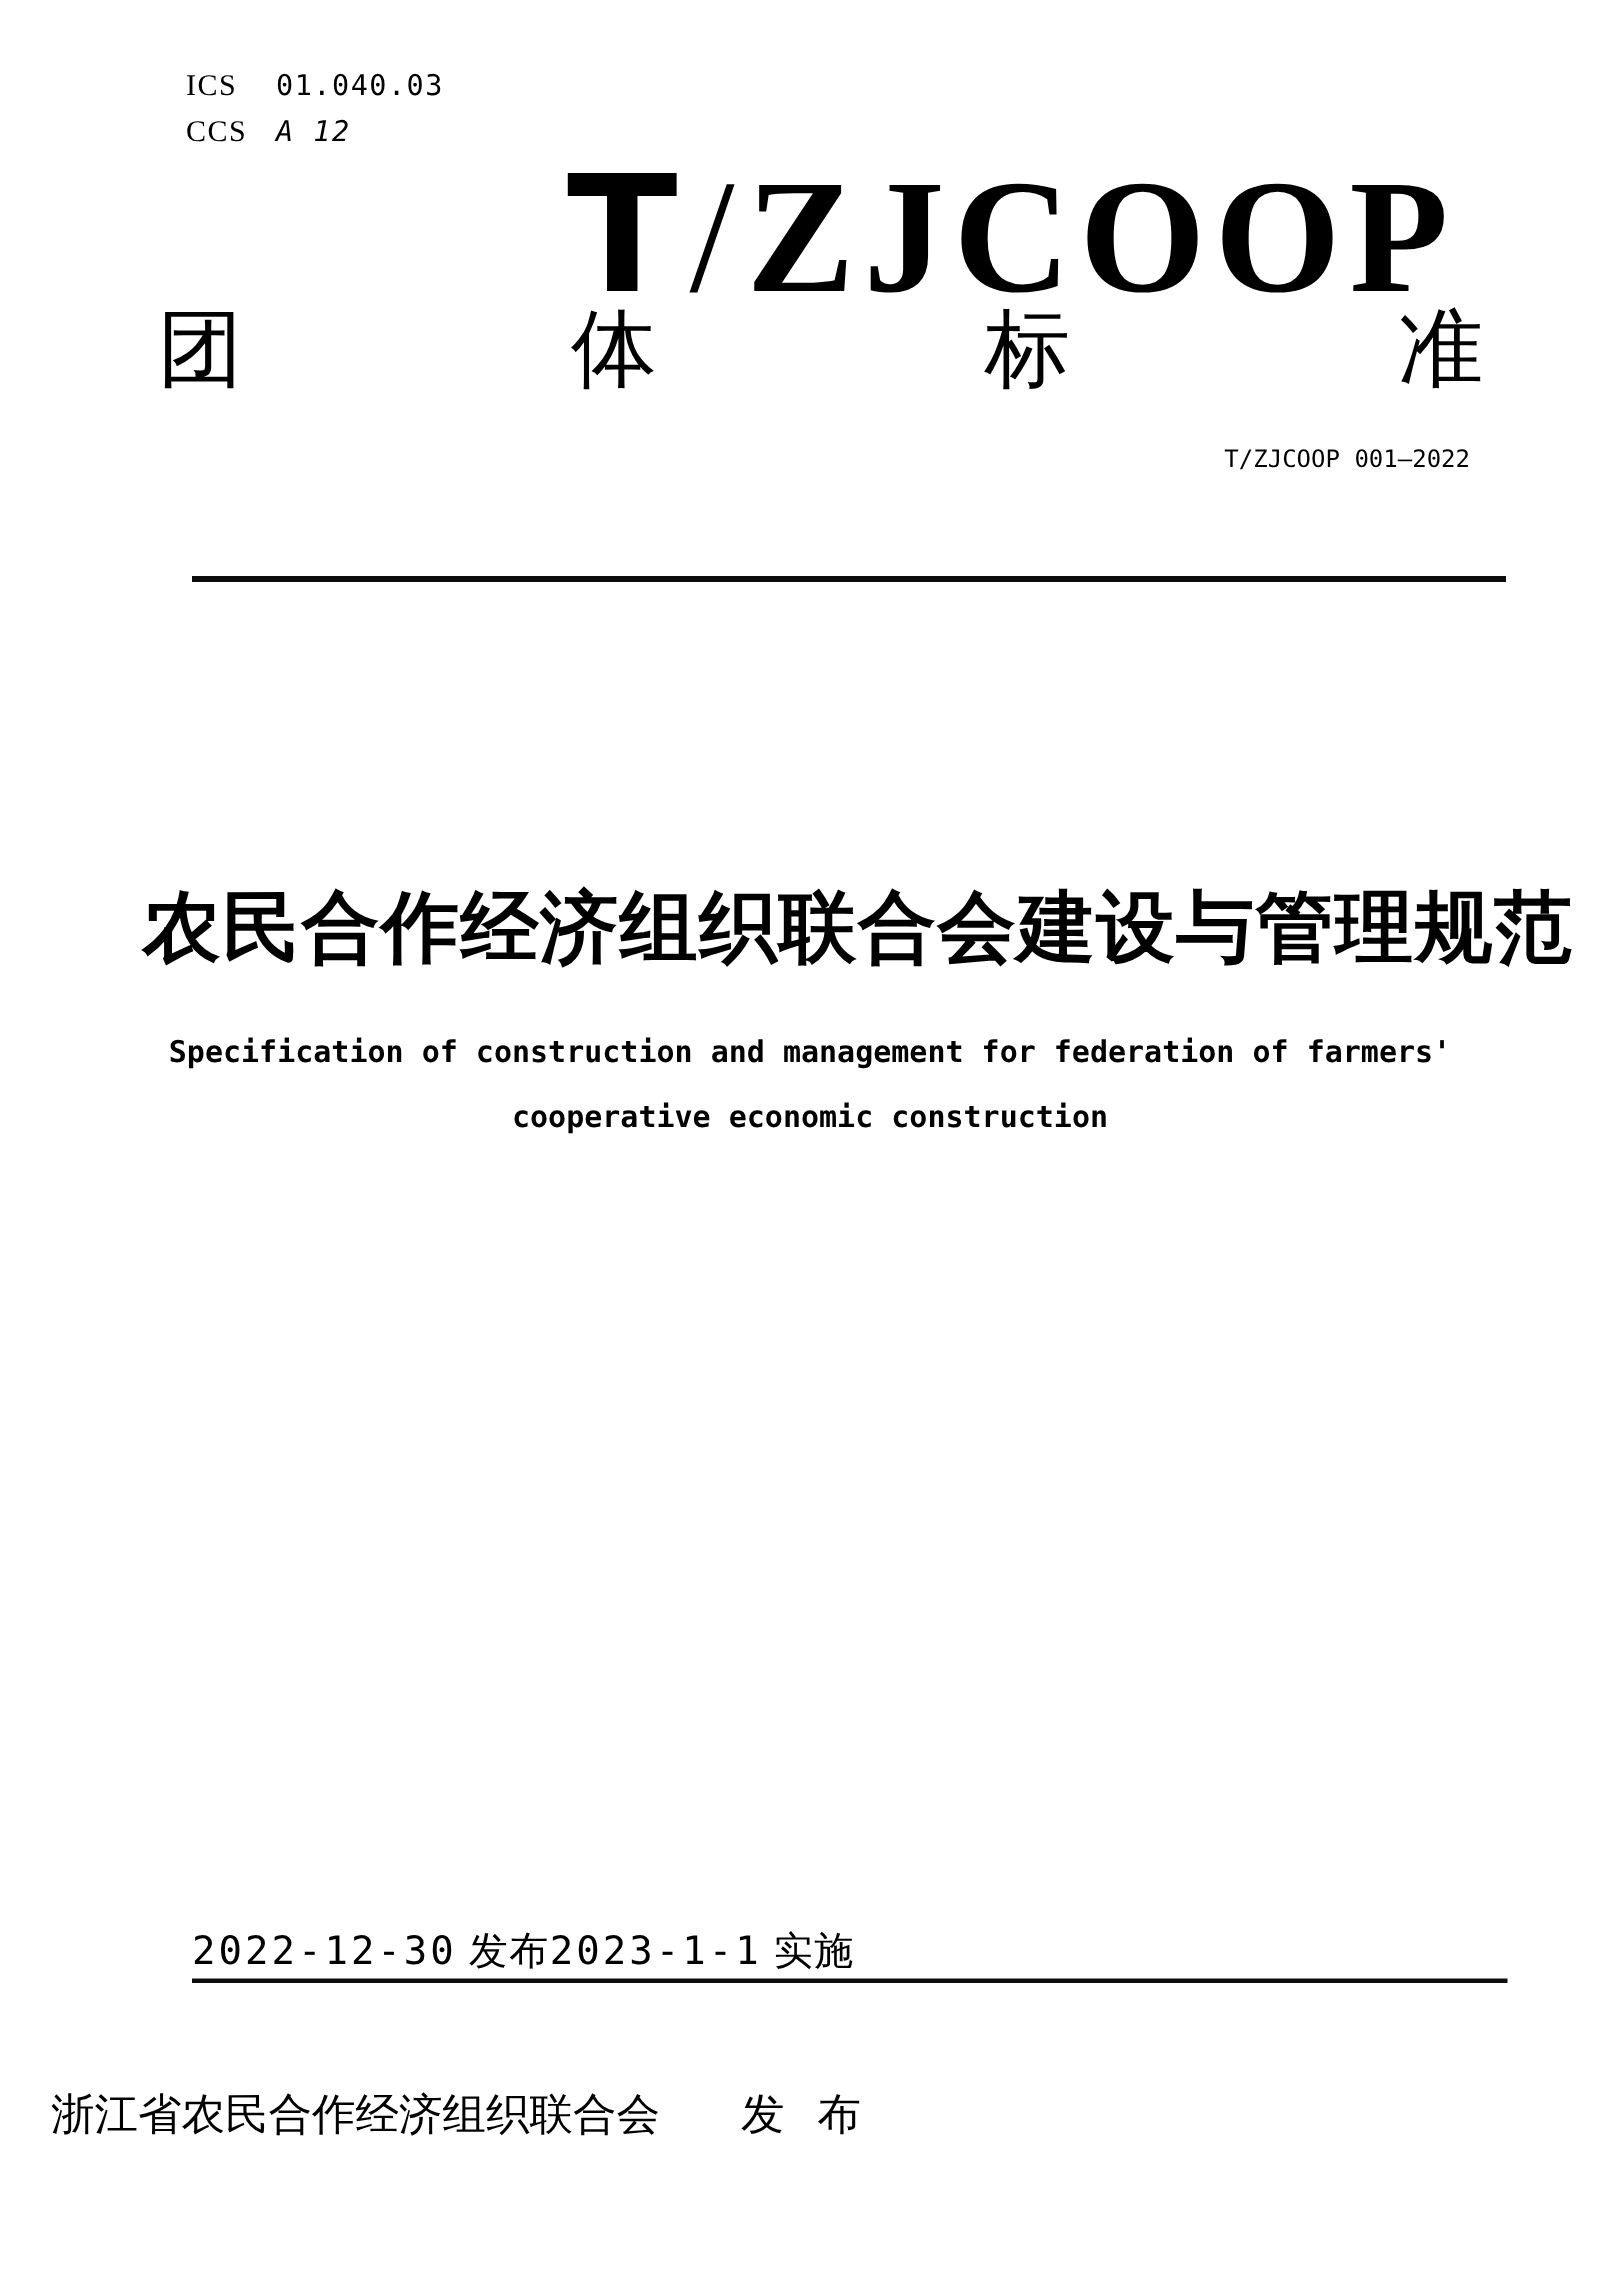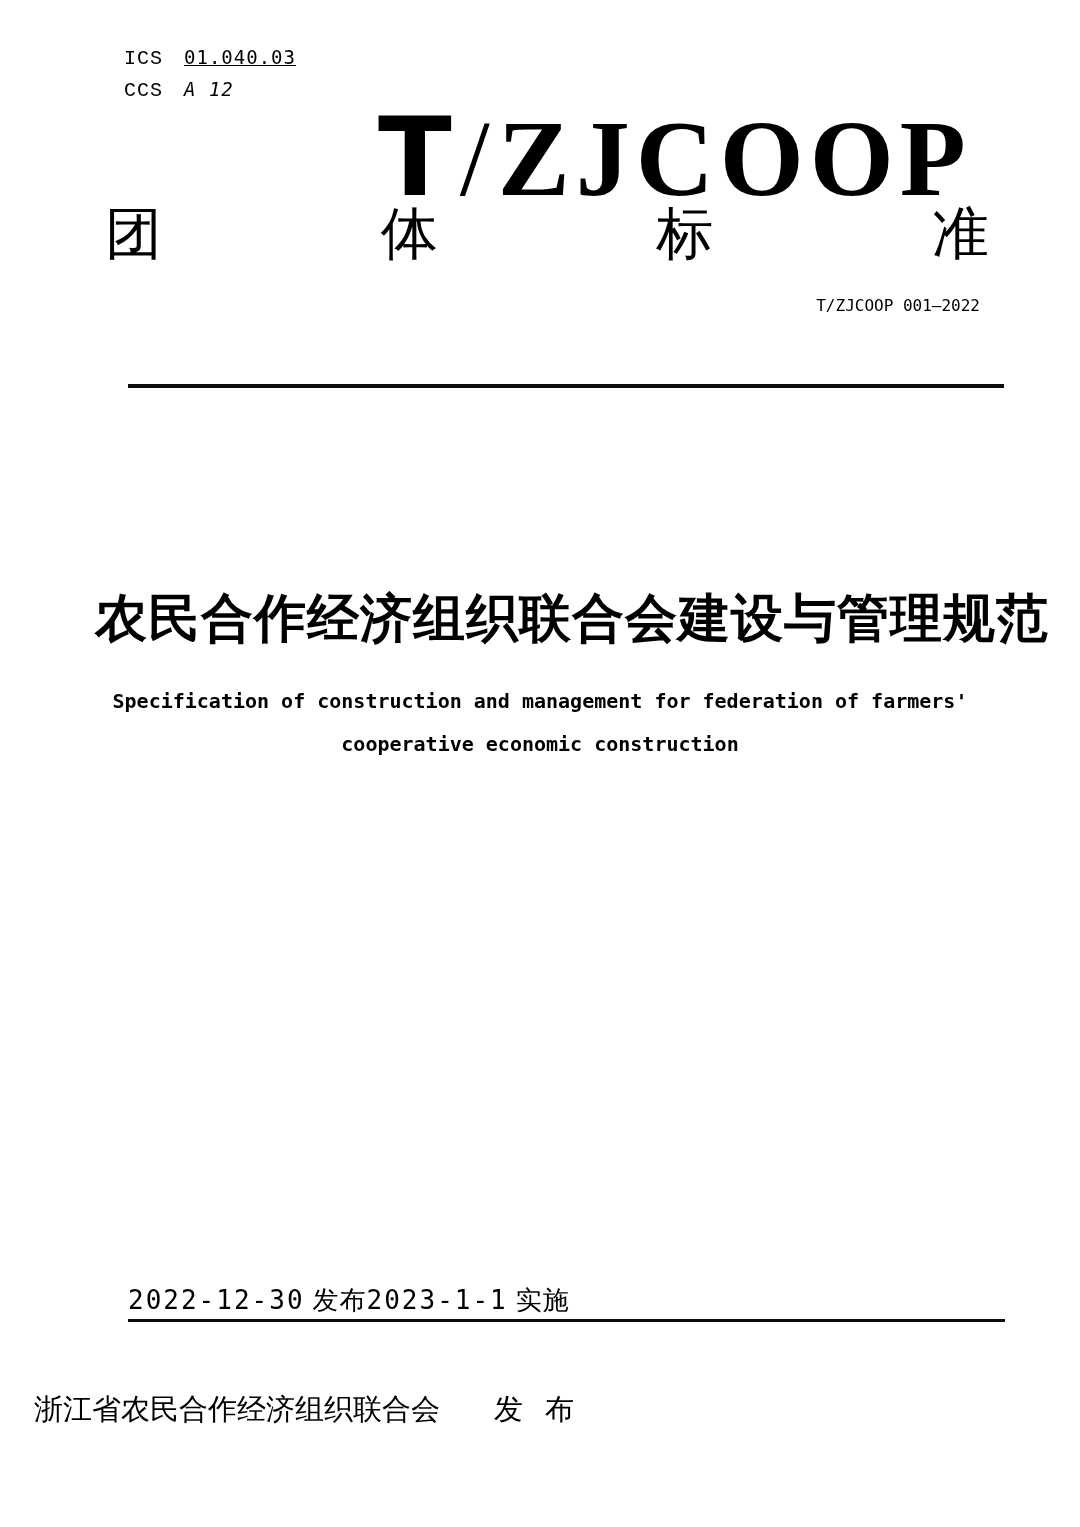--- a/index.html
+++ b/index.html
@@ -18,25 +18,25 @@
   .ics-block {
     position: absolute;
     left: 124px;
     top: 42px;
     font-size: 20px;
     line-height: 31px;
     letter-spacing: 1px;
   }
   .ics-row { white-space: nowrap; }
   .code-label {
-    font-family: Liberation Mono, monospace;
+    font-family: Liberation Serif, serif;
     display: inline-block;
     min-width: 44px;
   }
-  .ics-value-gap { display: inline-block; margin-left: 16px; text-decoration: underline; }
+  .ics-value-gap { display: inline-block; margin-left: 16px; }
   .ccs-value-gap { display: inline-block; margin-left: 16px; font-style: italic; }
   .code-value { font-family: "DejaVu Sans Mono", monospace; font-size: 19px; }
 
   
   .logo {
     position: absolute;
     left: 378px;
     top: 104px;
     font-family: "Liberation Serif", serif;
     font-weight: 700;

